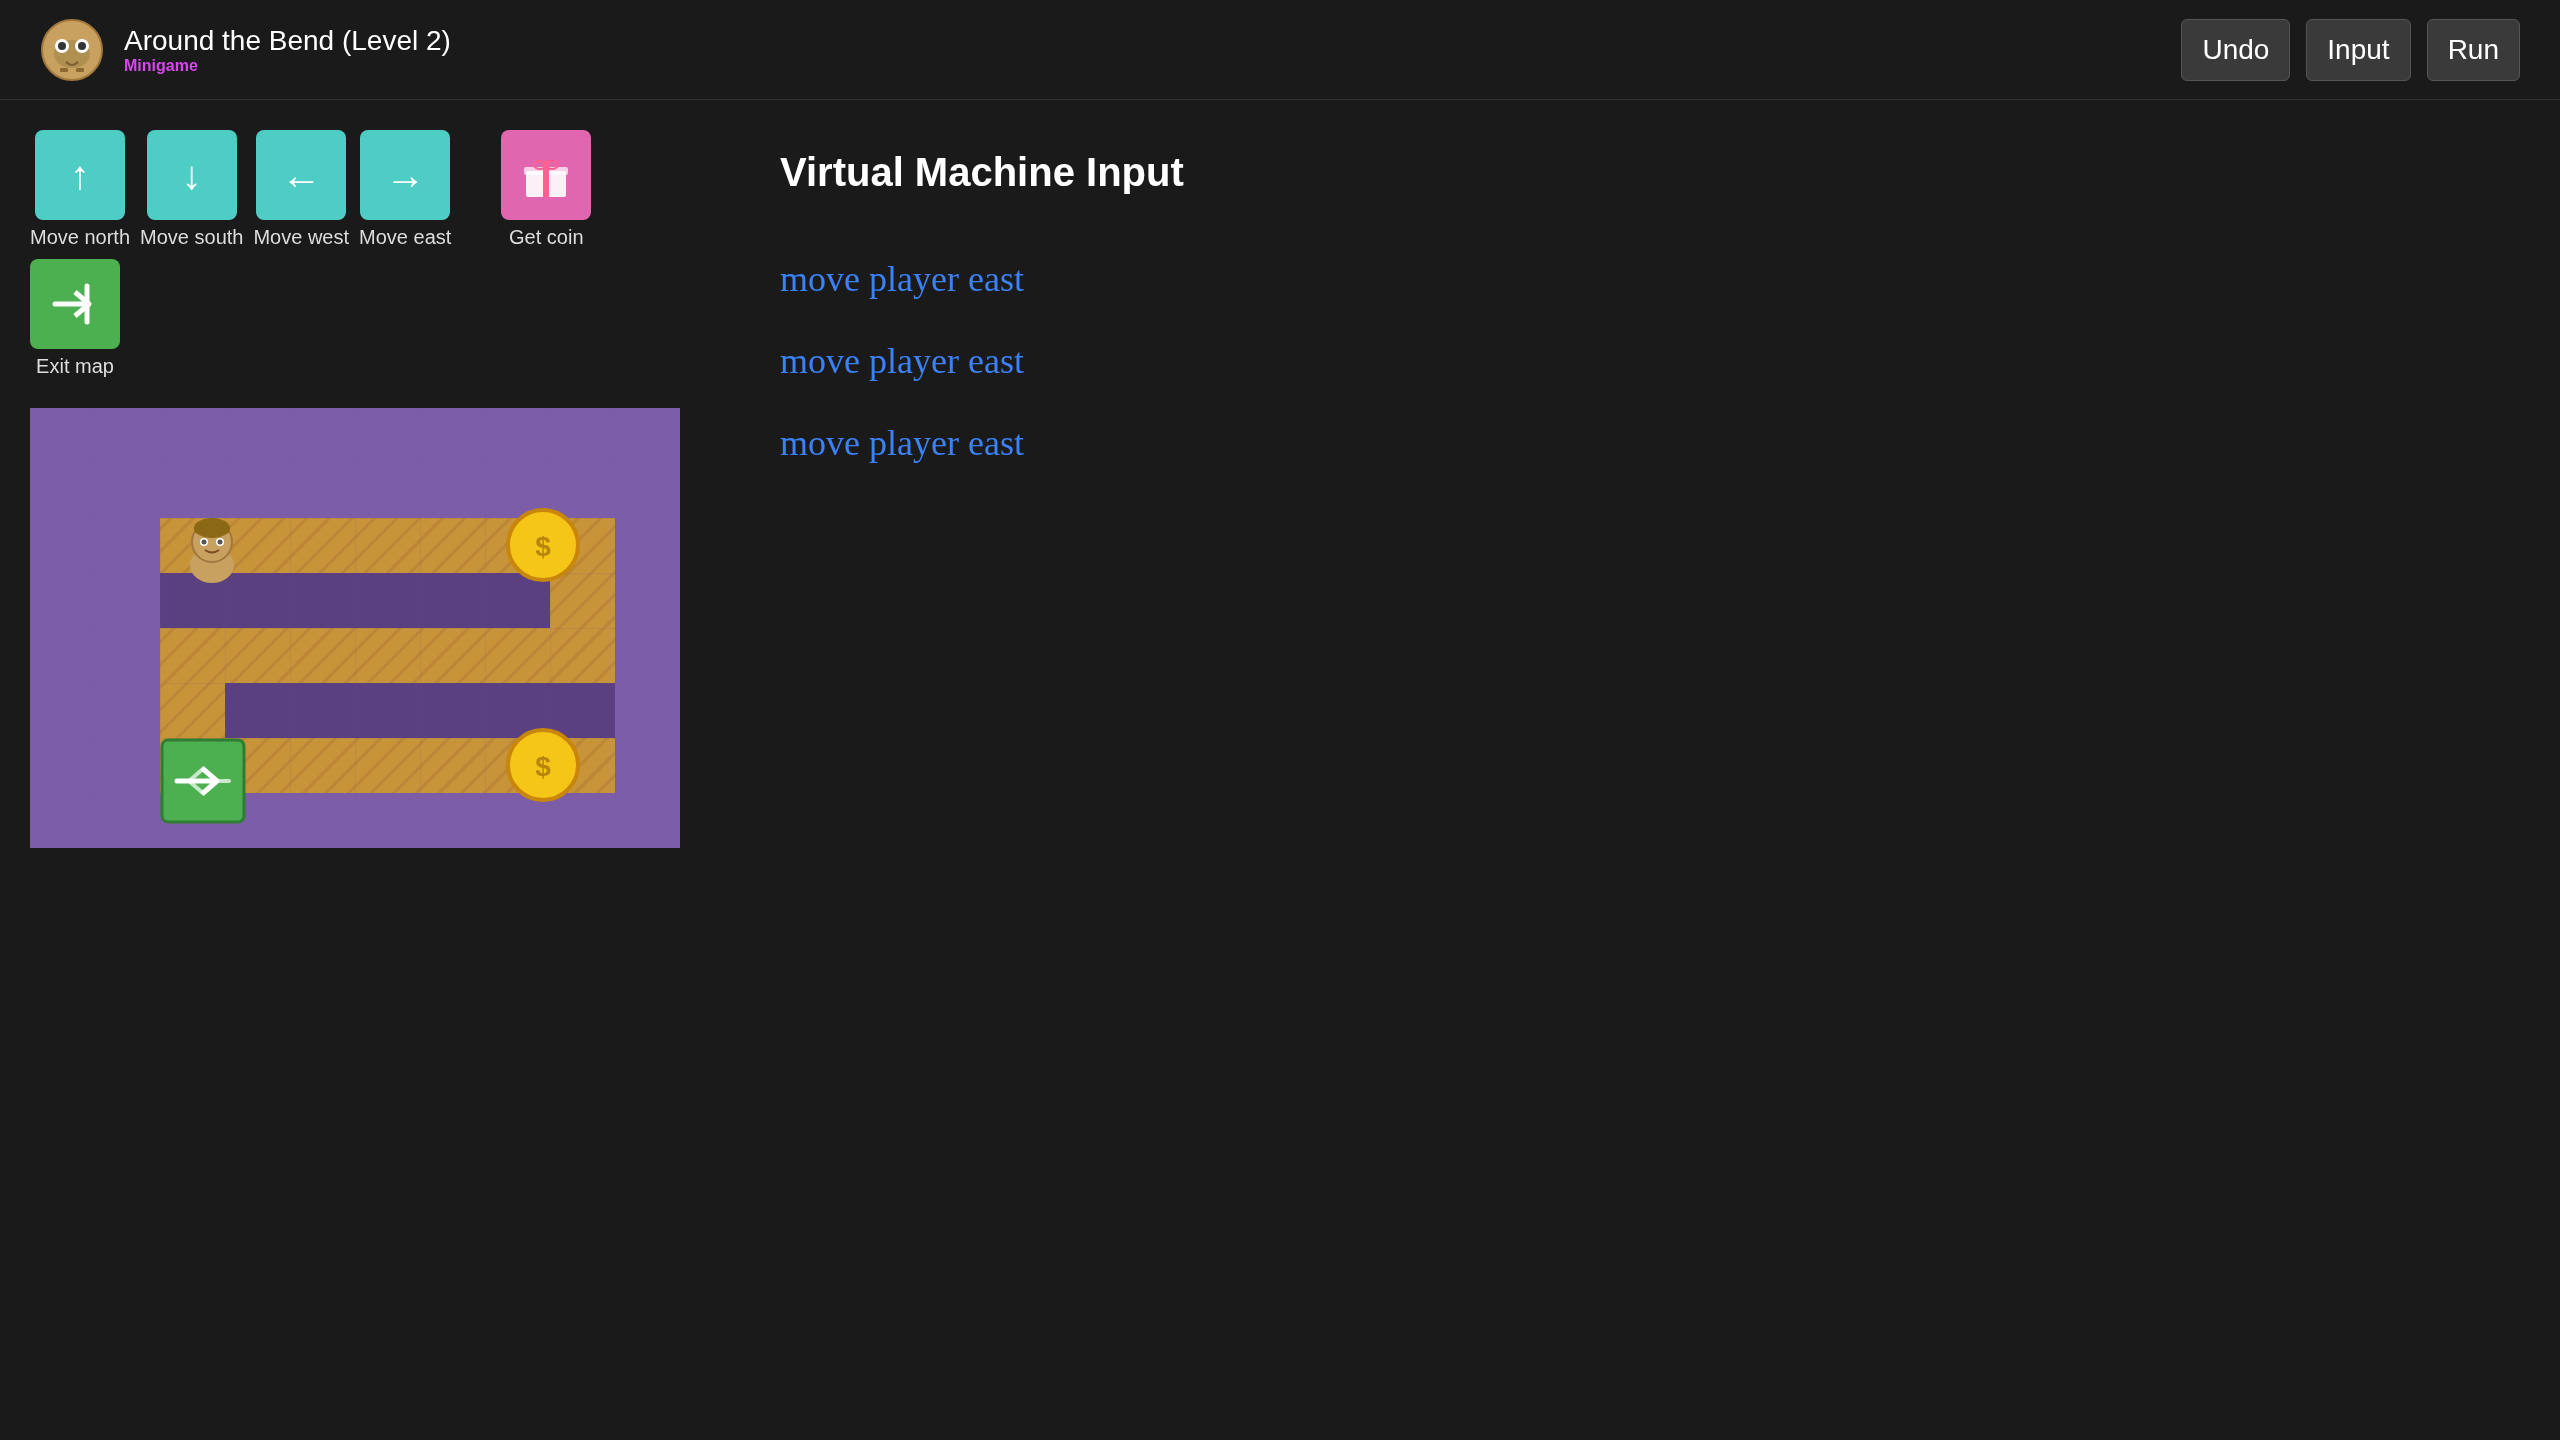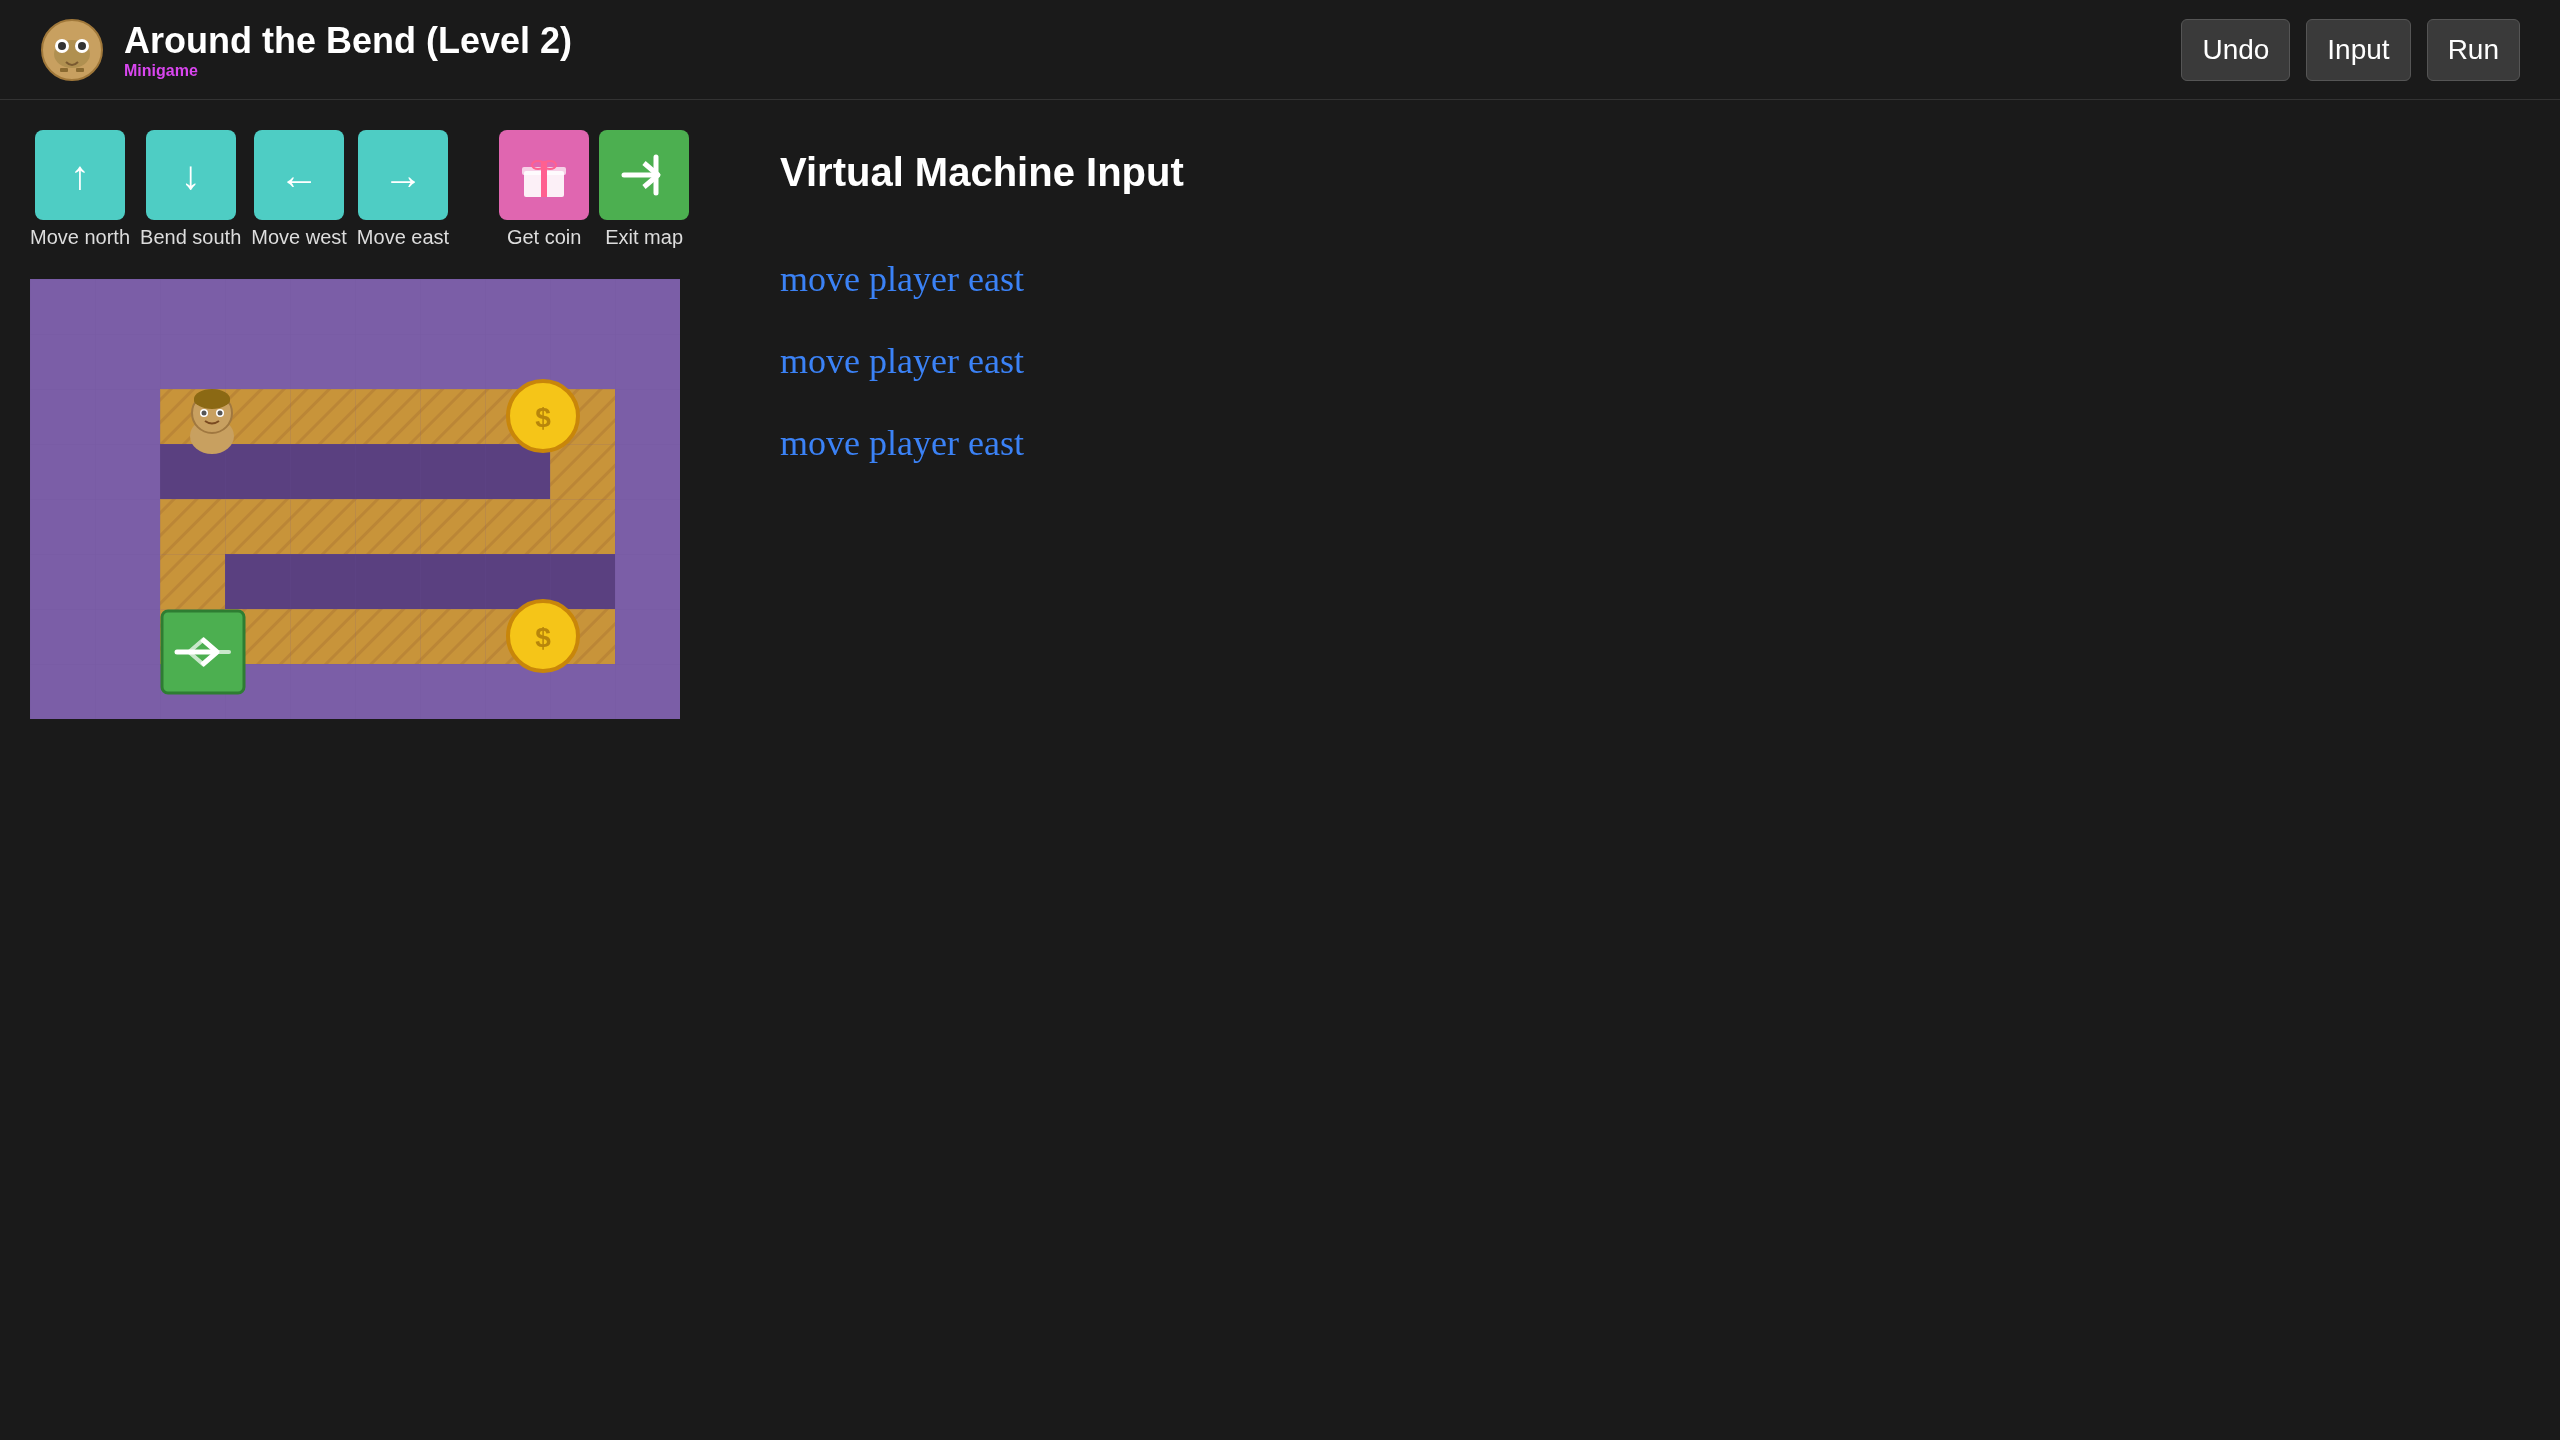--- a/index.html
+++ b/index.html
@@ -26,22 +26,22 @@
       display: flex;
       align-items: center;
       gap: 20px;
     }
     #app-icon {
       width: 64px;
       height: 64px;
     }
     #title-block {}
     #app-title {
-      font-size: 36px;
-      font-weight: bold;
+      font-size: 28px;
+      font-weight: normal;
       color: #fff;
     }
     #app-subtitle {
       font-size: 16px;
       color: #d946ef;
       font-weight: bold;
     }
     #header-buttons {
       display: flex;
       gap: 16px;
@@ -165,21 +165,21 @@
 
     <div id="command-tiles">
 
       <div class="cmd-tile">
         <div class="cmd-tile-icon tile-cyan">↑</div>
         <div class="cmd-tile-label">Move north</div>
       </div>
 
       <div class="cmd-tile">
         <div class="cmd-tile-icon tile-cyan">↓</div>
-        <div class="cmd-tile-label">Bend south</div>
+        <div class="cmd-tile-label">Move south</div>
       </div>
 
       <div class="cmd-tile">
         <div class="cmd-tile-icon tile-cyan">←</div>
         <div class="cmd-tile-label">Move west</div>
       </div>
 
       <div class="cmd-tile">
         <div class="cmd-tile-icon tile-cyan">→</div>
         <div class="cmd-tile-label">Move east</div>

